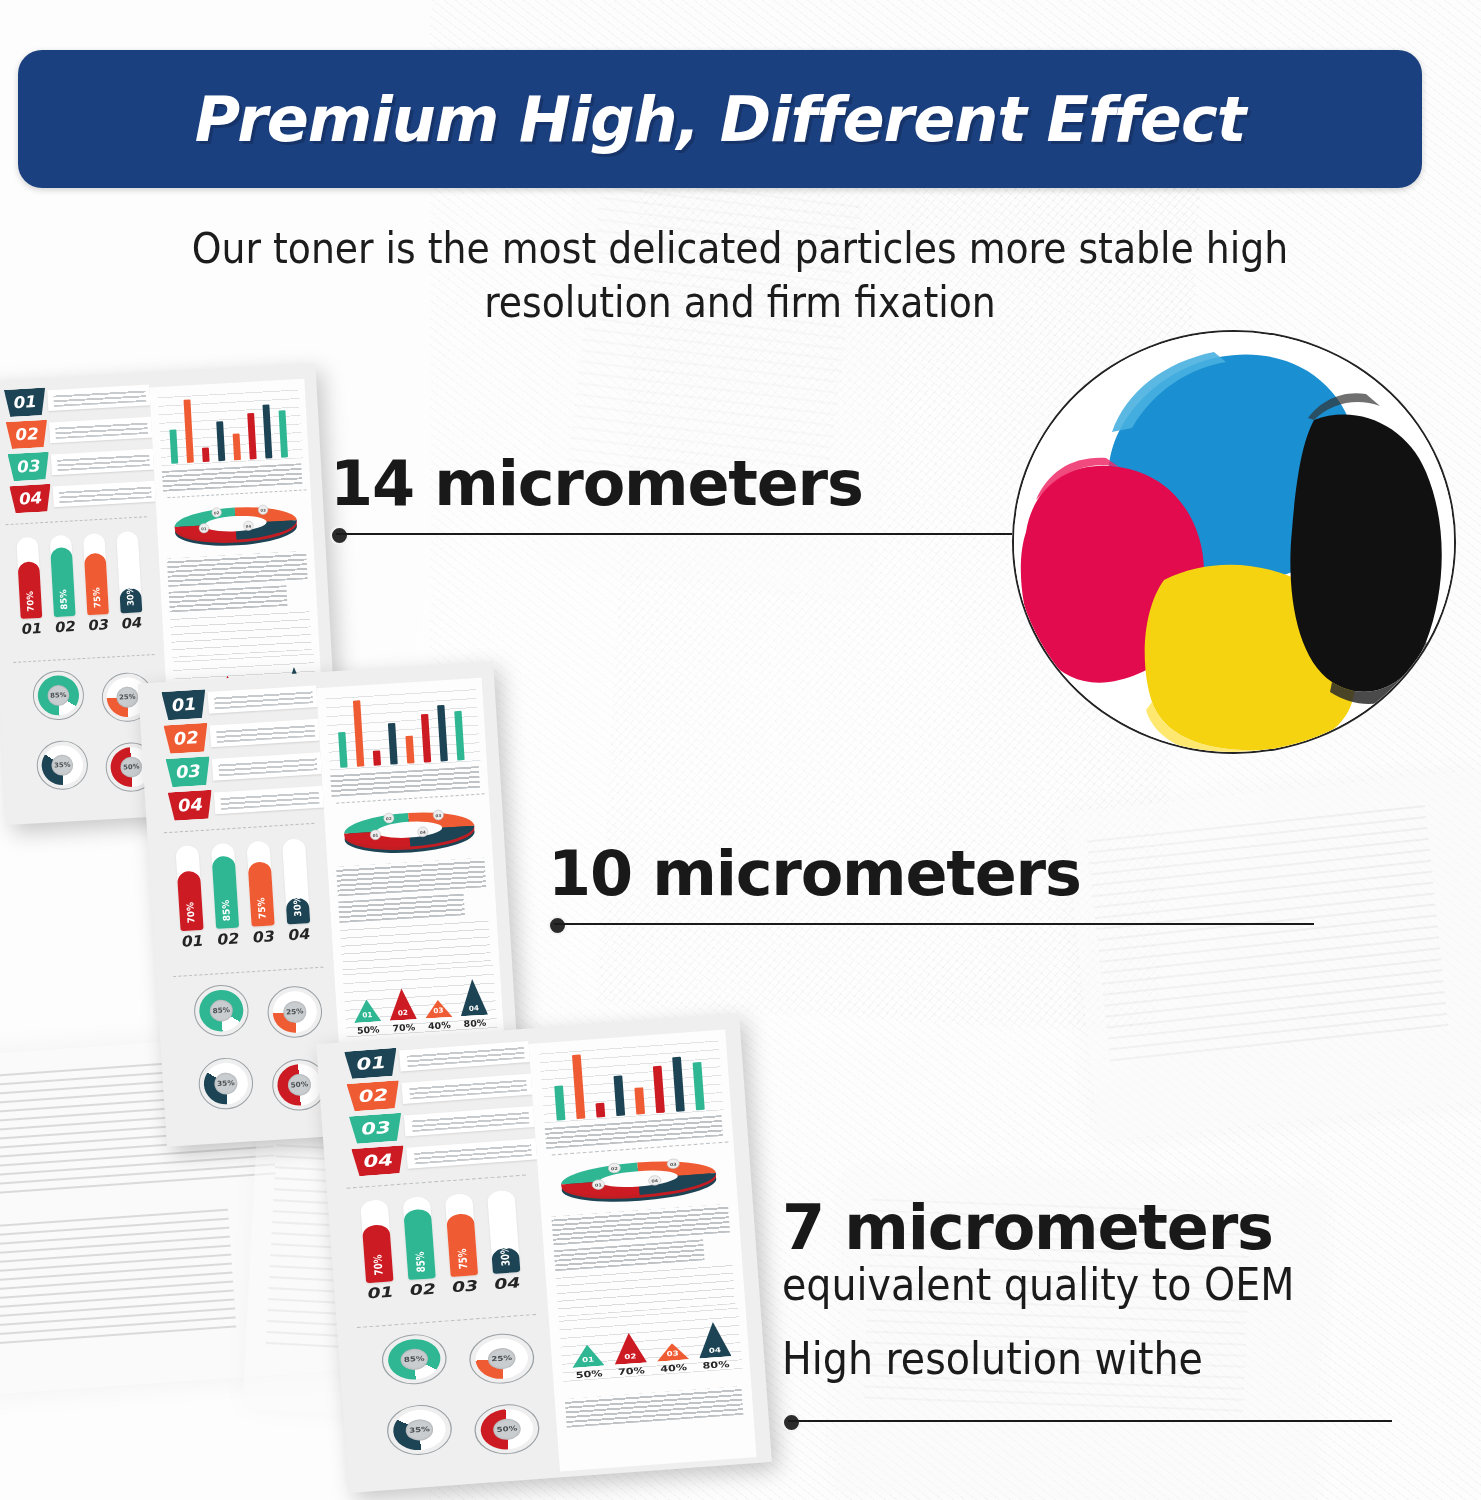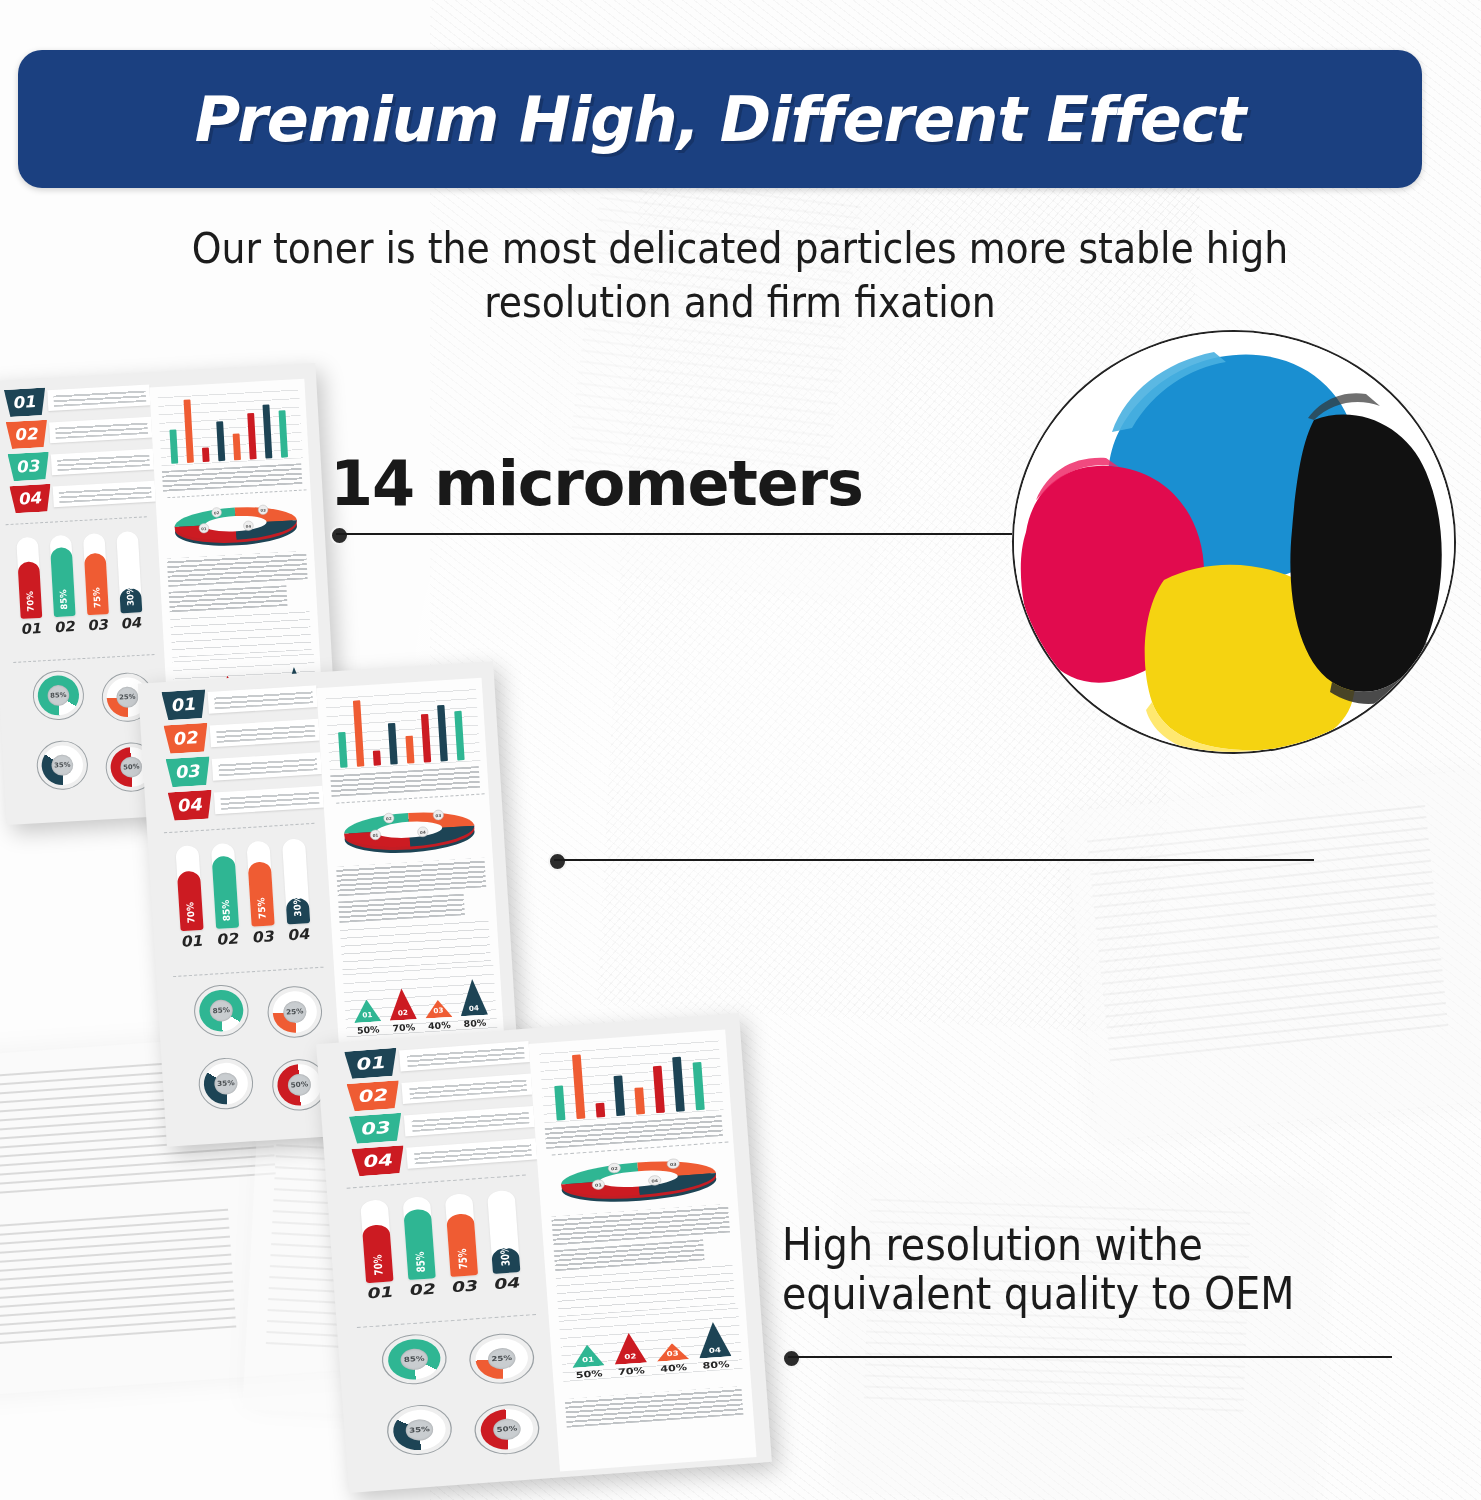--- a/index.html
+++ b/index.html
@@ -783,26 +783,28 @@
 
 <div class="callout" id="callout-14">
   <div class="big">14 micrometers</div>
   <div class="rule">
     <div class="dot"></div>
     <div class="line"></div>
   </div>
 </div>
 
 <div class="callout" id="callout-10">
+  <div class="big">10 micrometers</div>
   <div class="rule">
     <div class="dot"></div>
     <div class="line"></div>
   </div>
 </div>
 
 <div class="callout" id="callout-7">
+  <div class="big">7 micrometers</div>
+  <div class="sub" style="margin-top:0;">equivalent quality to OEM</div>
   <div class="sub" style="margin-top:24px;">High resolution withe</div>
-  <div class="sub" style="margin-top:0;">equivalent quality to OEM</div>
   <div class="rule" style="margin-top:30px;">
     <div class="dot"></div>
     <div class="line"></div>
   </div>
 </div>
 
 </body></html>

